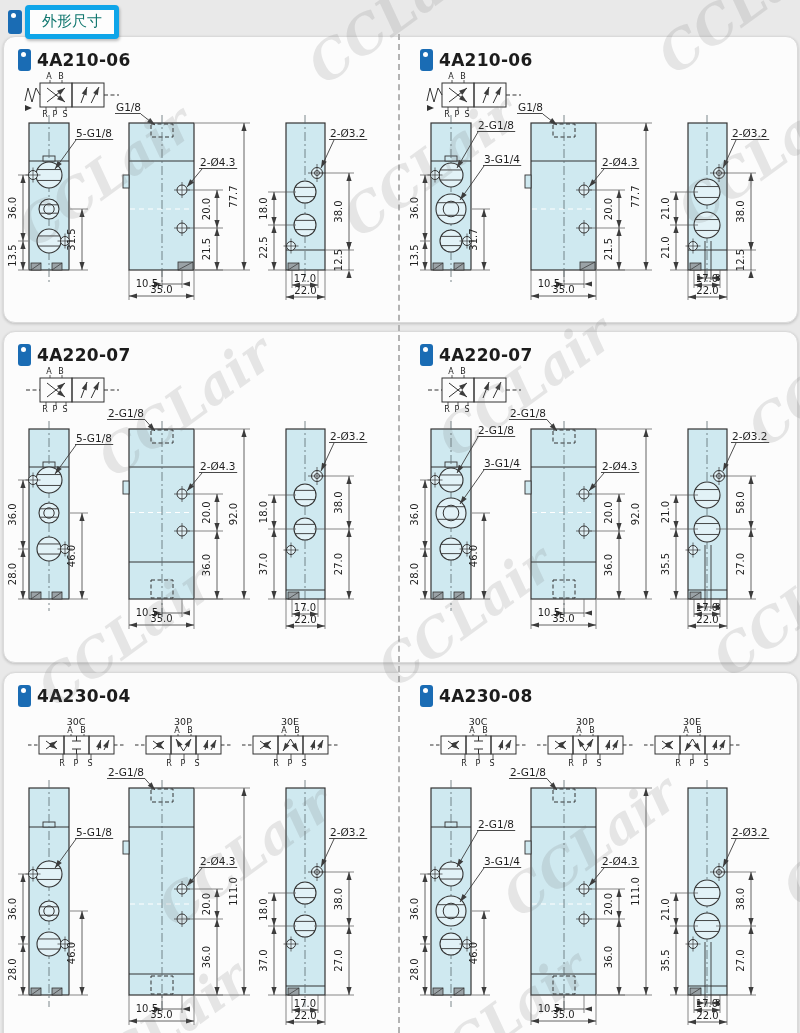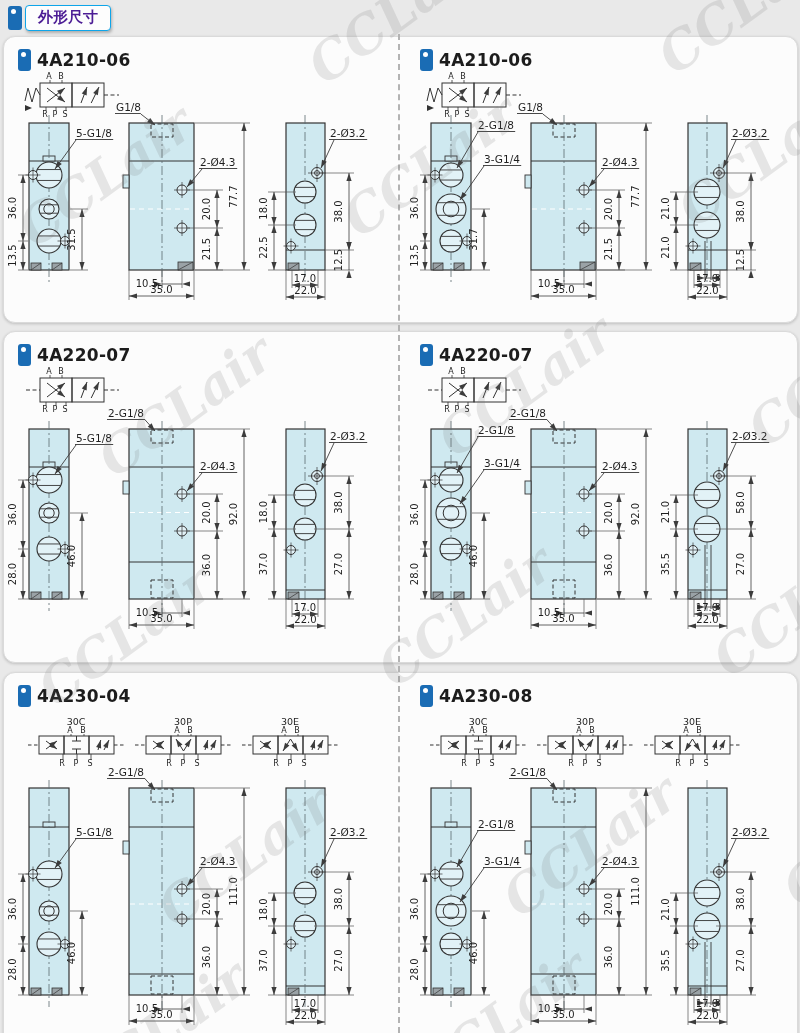--- a/index.html
+++ b/index.html
@@ -2,22 +2,22 @@
 <html><head>
 <meta charset="utf-8">
 <style>
   html,body{margin:0;padding:0;}
   body{font-family:"DejaVu Sans","Liberation Sans",sans-serif;}
   .page{position:relative;width:800px;height:1033px;background:#e9e9e9;overflow:hidden;}
   .header{position:absolute;left:8px;top:5px;display:flex;align-items:center;z-index:2;}
   .tab{position:relative;display:inline-block;width:14px;height:24px;background:#1a6cb4;border-radius:3px;}
   .tab .dot{position:absolute;left:3px;top:3px;width:5px;height:5px;border-radius:50%;background:#fff;}
   .tab.small{width:13px;height:22px;}
-  .header-box{margin-left:3px;background:#fdfdfd;border:1px solid #0ea5e9;border-radius:4px;
-    padding:2px 12px 3px 12px;font-size:15px;font-weight:700;color:#4c1d95;
+  .header-box{margin-left:3px;background:#fdfdfd;border:5px solid #0ea5e9;border-radius:4px;
+    padding:2px 12px 3px 12px;font-size:15px;font-weight:400;color:#0f766e;
     box-shadow:1px 2px 3px rgba(0,0,0,.25);}
   .row{position:absolute;left:3px;width:793px;background:#fcfcfc;border:1px solid #dadada;
     border-radius:12px;box-shadow:0 1px 3px rgba(0,0,0,.18);z-index:1;}
   .panel{position:absolute;top:0;height:100%;padding-left:11px;}
   .panel-title{position:absolute;left:14px;top:12px;display:flex;align-items:center;z-index:2;}
   .panel-title .model{margin-left:6px;font-size:17px;font-weight:700;color:#1c1c1c;letter-spacing:.3px;}
   .drawing{position:absolute;left:0;top:0;}
   .divider{position:absolute;left:398px;top:34px;height:999px;width:0;
     border-left:2px dashed #b3b3b3;z-index:2;}
   .wm-layer{position:absolute;inset:0;z-index:3;pointer-events:none;}

